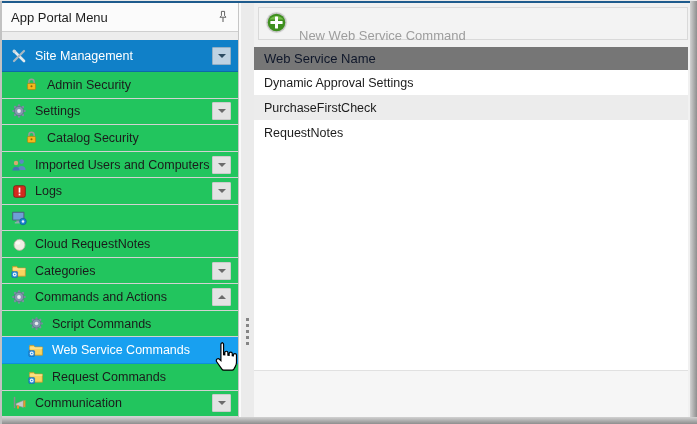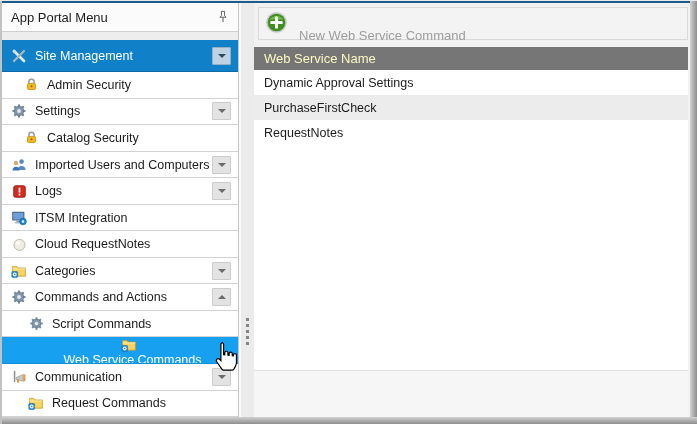--- a/index.html
+++ b/index.html
@@ -21,28 +21,28 @@
   .content{position:absolute;left:2px;right:7px;top:3px;bottom:7px;background:#f0f0f0;}
 
   
   .sidebar{position:absolute;left:0;top:0;bottom:0;width:236px;
     background:#ededed;border-right:1px solid #c6c6c6;display:flex;flex-direction:column;}
   .sb-header{height:28px;flex:none;background:#fbfbfb;border-bottom:1px solid #cfcfcf;
     display:flex;align-items:center;padding:0 6px 0 9px;}
   .sb-title{flex:1;font-size:13px;color:#1c1c1c;}
   .pin-btn{width:18px;height:18px;display:flex;align-items:center;justify-content:center;cursor:pointer;}
   .sb-rows{flex:1;display:flex;flex-direction:column;}
-  .nav-row{flex:1 1 0;display:flex;align-items:center;background:#ffffff;
+  .nav-row{flex:1 1 0;display:flex;align-items:center;background:#22c55e;
     border-bottom:1px solid #d2d2d2;padding-left:8px;font-size:12.5px;color:#1b1b1b;
     box-sizing:border-box;white-space:nowrap;overflow:hidden;}
   .nav-row.group-top{flex:1.22 1 0;}
   .nav-row.indent1{padding-left:20px;}
   .nav-row.indent2{padding-left:25px;}
   .nav-row.sel-group{background:#1080c8;color:#ffffff;border-bottom-color:#0c6aa8;margin-top:8px;}
-  .nav-row.sel-item{background:#18a0f0;color:#ffffff;border-bottom-color:#0f8fd8;flex-direction:column;}
+  .nav-row.sel-item{background:#18a0f0;color:#ffffff;border-bottom-color:#0f8fd8;}
   .nv-icon{width:18px;height:16px;margin-right:7px;flex:none;display:flex;align-items:center;justify-content:center;}
   .nv-lbl{flex:1;overflow:hidden;text-overflow:ellipsis;}
   .exp-btn{width:17px;height:16px;margin-right:7px;flex:none;background:#e3e3e3;
     border:1px solid #cbcbcb;border-radius:1px;display:flex;align-items:center;justify-content:center;cursor:pointer;}
   .sel-group .exp-btn{background:#bed2e2;border-color:#93afc4;}
   .tri{width:0;height:0;border-left:4px solid transparent;border-right:4px solid transparent;}
   .tri.down{border-top:4px solid #6b6b6b;}
   .tri.up{border-bottom:4px solid #6b6b6b;}
   .sel-group .tri.down{border-top-color:#2d4c63;}
 
@@ -54,21 +54,21 @@
 
   
   .main{position:absolute;left:252px;top:0;right:0;bottom:0;background:#f1f1f1;}
   .toolbar{position:absolute;left:4px;right:2px;top:4px;height:33px;background:#f3f3f3;
     border:1px solid #d9d9d9;box-sizing:border-box;display:flex;align-items:center;padding-left:6px;}
   .new-btn{display:flex;align-items:center;background:transparent;border:none;padding:0;
     font-family:inherit;cursor:default;}
   .new-lbl{margin-left:11px;font-size:13px;color:#9d9d9d;margin-top:24px;}
   .grid-bg{position:absolute;left:0;right:2px;top:67px;height:300px;background:#ffffff;}
   .grid-header{position:absolute;left:0;right:2px;top:44px;height:23px;background:#767676;
-    color:#fef9c3;display:flex;align-items:center;padding-left:10px;font-size:13px;box-sizing:border-box;cursor:pointer;}
+    color:#0f172a;display:flex;align-items:center;padding-left:10px;font-size:13px;box-sizing:border-box;cursor:pointer;}
   .grid-row{position:absolute;left:0;right:2px;height:25px;background:#ffffff;
     display:flex;align-items:center;padding-left:10px;font-size:12.5px;color:#1c1c1c;box-sizing:border-box;cursor:pointer;}
   .grid-row.alt{background:#ececec;}
   .row-0{top:67px;} .row-1{top:92px;} .row-2{top:117px;}
   .bottom-strip{position:absolute;left:0;right:2px;top:367px;bottom:0;background:#f6f6f6;border-top:1px solid #e1e1e1;}
 
   .hand-cursor{position:absolute;left:211px;top:341px;z-index:50;pointer-events:none;}
 </style>
 </head>
 <body>
@@ -181,21 +181,20 @@
           <span class="nv-icon">
             <svg width="16" height="16" viewBox="0 0 16 16">
               <rect x="1.2" y="1.8" width="12.2" height="8.8" rx="0.8" fill="#49617c"></rect>
               <rect x="2.2" y="2.8" width="10.2" height="6.8" fill="#6f9fd8"></rect>
               <rect x="5.4" y="10.6" width="3.6" height="1.6" fill="#8c9aa8"></rect>
               <rect x="3.8" y="12.2" width="6.8" height="1.2" fill="#9fadbb"></rect>
               <circle cx="12" cy="11.5" r="3.3" fill="#1c86d1" stroke="#0f5e96" stroke-width="0.7"></circle>
               <circle cx="12" cy="11.5" r="1.3" fill="#eaf4fc"></circle>
             </svg>
           </span>
-          <span class="nv-lbl">ITSM Integration</span>
         </div>
 
         <div class="nav-row">
           <span class="nv-icon">
             <svg width="15" height="15" viewBox="0 0 16 16">
               <circle cx="8" cy="8.4" r="5.9" fill="#efede3" stroke="#b6b19e" stroke-width="0.9"></circle>
               <ellipse cx="6.4" cy="6.4" rx="2.6" ry="1.8" fill="#fbfaf6"></ellipse>
             </svg>
           </span>
           <span class="nv-lbl">Cloud RequestNotes</span>
@@ -258,46 +257,46 @@
               <path d="M1.6 3.4h4.2L7 5h7.4v8.2H1.6z" fill="#fad45f" stroke="#c09a2e" stroke-width="0.8"></path>
               <path d="M1.6 6h12.8" stroke="#fff3c0" stroke-width="0.8"></path>
               <rect x="0.8" y="8.6" width="5.8" height="5.8" rx="0.8" fill="#2c8fe0" stroke="#1565a8" stroke-width="0.6"></rect>
               <circle cx="3.7" cy="11.5" r="1.9" fill="#eaf4fc"></circle>
               <circle cx="3.7" cy="11.5" r="0.8" fill="#2c8fe0"></circle>
             </svg>
           </span>
           <span class="nv-lbl">Web Service Commands</span>
         </div>
 
-        <div class="nav-row">
-          <span class="nv-icon">
-            <svg width="16" height="16" viewBox="0 0 16 16">
-              <rect x="2.8" y="1.8" width="1.5" height="11.4" rx="0.7" fill="#8d8d8d"></rect>
-              <path d="M5 8.6l7.4-3.2v7L5 10.2z" fill="#c9c9c9" stroke="#8d8d8d" stroke-width="0.6"></path>
-              <rect x="6" y="10.4" width="2" height="3.2" fill="#e8962e"></rect>
-              <path d="M12.4 6l2-1.1v7.6l-2-1.1z" fill="#e8962e"></path>
-            </svg>
-          </span>
-          <span class="nv-lbl">Communication</span>
-          <span class="exp-btn">
-              <i class="tri down"></i>
-            </span>
-        </div>
-
         <div class="nav-row indent2">
           <span class="nv-icon">
             <svg width="16" height="16" viewBox="0 0 16 16">
               <path d="M1.6 3.4h4.2L7 5h7.4v8.2H1.6z" fill="#fad45f" stroke="#c09a2e" stroke-width="0.8"></path>
               <path d="M1.6 6h12.8" stroke="#fff3c0" stroke-width="0.8"></path>
               <rect x="0.8" y="8.6" width="5.8" height="5.8" rx="0.8" fill="#2c8fe0" stroke="#1565a8" stroke-width="0.6"></rect>
               <circle cx="3.7" cy="11.5" r="1.9" fill="#eaf4fc"></circle>
               <circle cx="3.7" cy="11.5" r="0.8" fill="#2c8fe0"></circle>
             </svg>
           </span>
           <span class="nv-lbl">Request Commands</span>
+        </div>
+
+        <div class="nav-row">
+          <span class="nv-icon">
+            <svg width="16" height="16" viewBox="0 0 16 16">
+              <rect x="2.8" y="1.8" width="1.5" height="11.4" rx="0.7" fill="#8d8d8d"></rect>
+              <path d="M5 8.6l7.4-3.2v7L5 10.2z" fill="#c9c9c9" stroke="#8d8d8d" stroke-width="0.6"></path>
+              <rect x="6" y="10.4" width="2" height="3.2" fill="#e8962e"></rect>
+              <path d="M12.4 6l2-1.1v7.6l-2-1.1z" fill="#e8962e"></path>
+            </svg>
+          </span>
+          <span class="nv-lbl">Communication</span>
+          <span class="exp-btn">
+              <i class="tri down"></i>
+            </span>
         </div>
 
       </div>
     </aside>
 
     <div class="splitter">
       <div class="grip">
         <i></i>
           <i></i>
           <i></i>

